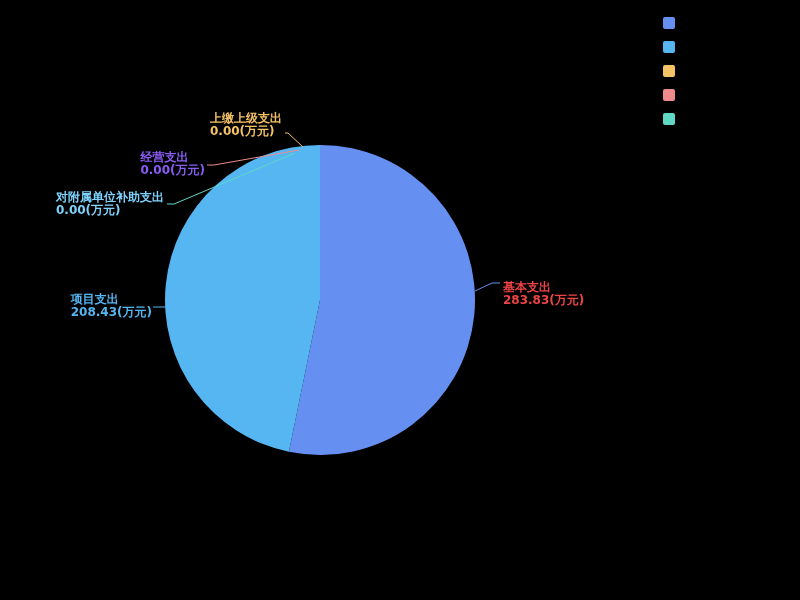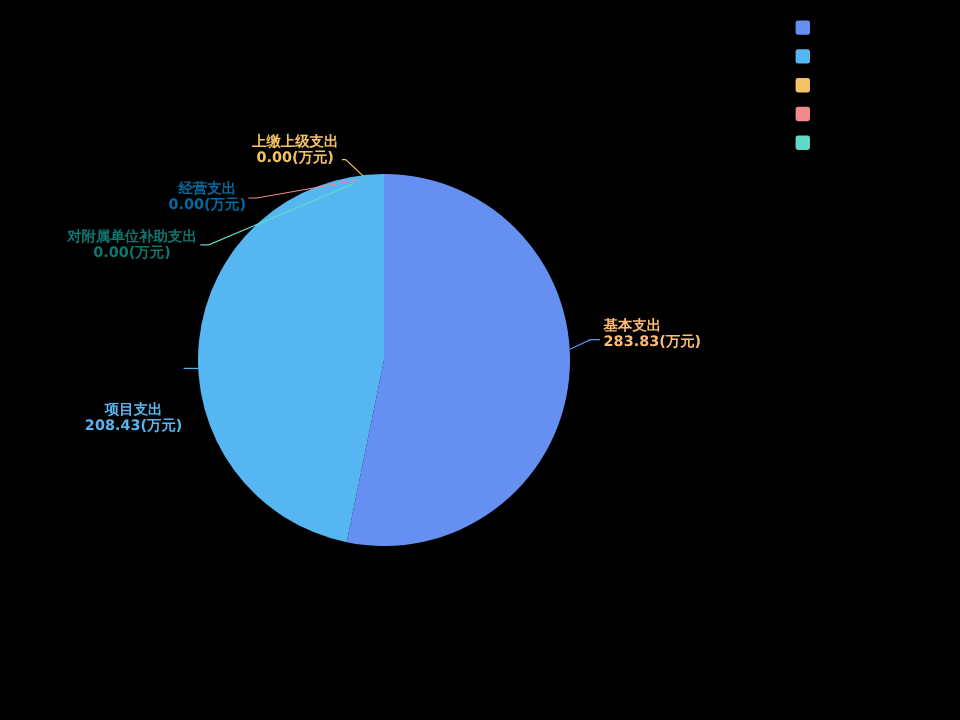--- a/index.html
+++ b/index.html
@@ -11,21 +11,21 @@
     font-family:"DejaVu Sans","Liberation Sans",sans-serif;
   }
   #pie-svg{position:absolute;left:0;top:0;}
   .pie-label{
     position:absolute;
     font-size:12px;
     font-weight:bold;
     line-height:13px;
     white-space:nowrap;
   }
-  .pie-label.align-right{text-align:center;}
+  .pie-label.align-right{text-align:left;}
   .pie-label.align-left{text-align:left;}
   #legend{
     position:absolute;
     left:663px;
     top:17px;
     display:flex;
     flex-direction:column;
   }
   .legend-swatch{
     width:12px;height:12px;
@@ -42,41 +42,41 @@
   <svg id="pie-svg" width="800" height="600" viewBox="0 0 800 600">
       <path d="M 320 300 L 320.00 145.00 A 155 155 0 1 1 288.92 451.85 Z" fill="#6590f2"></path>
       <path d="M 320 300 L 288.92 451.85 A 155 155 0 0 1 320.00 145.00 Z" fill="#55b6f2"></path>
       <polyline points="475,291 492,283 500,283" fill="none" stroke="#6590f2" stroke-width="1"></polyline>
       <polyline points="167,307 153,307" fill="none" stroke="#55b6f2" stroke-width="1"></polyline>
       <polyline points="303,147 288,133 285,133" fill="none" stroke="#f5c365" stroke-width="1"></polyline>
       <polyline points="299,150 214,165 207,165" fill="none" stroke="#ef8b8b" stroke-width="1"></polyline>
       <polyline points="295,153 174,204 167,204" fill="none" stroke="#5fd8c5" stroke-width="1"></polyline>
     </svg>
 
-  <div class="pie-label align-left" style="left: 503px; top: 265px; color: #fdba74;">
+  <div class="pie-label align-left" style="left: 503px; top: 281px; color: #ef4444;">
     <div>基本支出</div>
     <div>283.83(万元)</div>
   </div>
 
-  <div class="pie-label align-right" style="right: 648px; top: 293px; color: rgb(85, 182, 242); margin-top: 42px;">
+  <div class="pie-label align-right" style="right: 648px; top: 293px; color: rgb(85, 182, 242);">
     <div>项目支出</div>
     <div>208.43(万元)</div>
   </div>
 
   <div class="pie-label align-right" style="right: 518px; top: 112px; color: rgb(245, 195, 101);">
     <div>上缴上级支出</div>
     <div>0.00(万元)</div>
   </div>
 
-  <div class="pie-label align-right" style="right: 595px; top: 151px; color: #0369a1;">
+  <div class="pie-label align-right" style="right: 595px; top: 151px; color: #8b5cf6;">
     <div>经营支出</div>
     <div>0.00(万元)</div>
   </div>
 
-  <div class="pie-label align-right" style="right: 636px; top: 191px; color: #0f766e;">
+  <div class="pie-label align-right" style="right: 636px; top: 191px; color: #7dd3fc;">
     <div>对附属单位补助支出</div>
     <div>0.00(万元)</div>
   </div>
 
   <div id="legend">
       <div class="legend-swatch" style="background: rgb(101, 144, 242);"></div>
       <div class="legend-swatch" style="background: rgb(85, 182, 242);"></div>
       <div class="legend-swatch" style="background: rgb(245, 195, 101);"></div>
       <div class="legend-swatch" style="background: rgb(239, 139, 139);"></div>
       <div class="legend-swatch" style="background: rgb(95, 216, 197);"></div>

